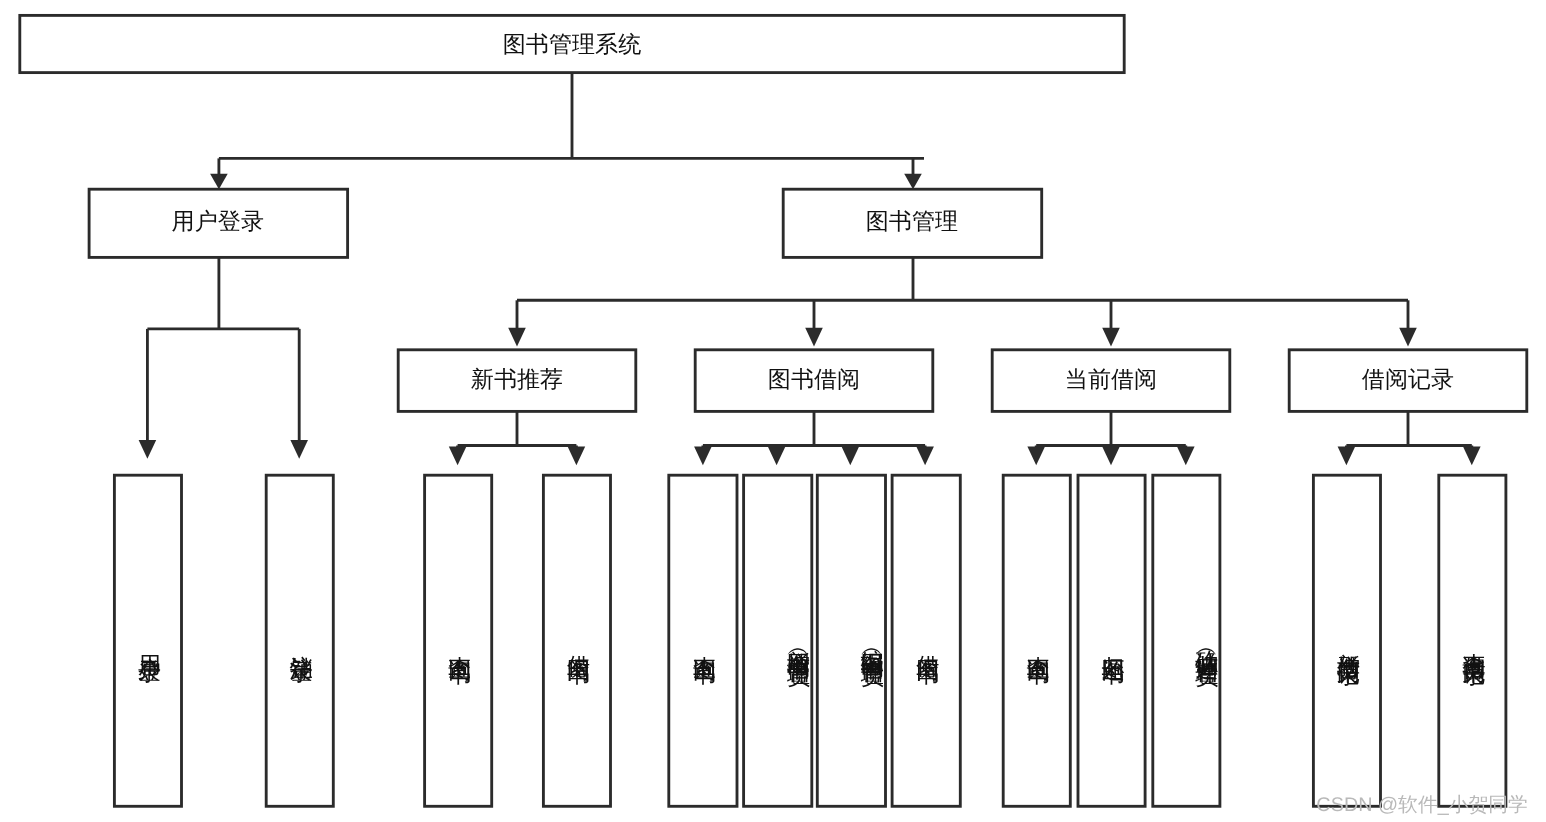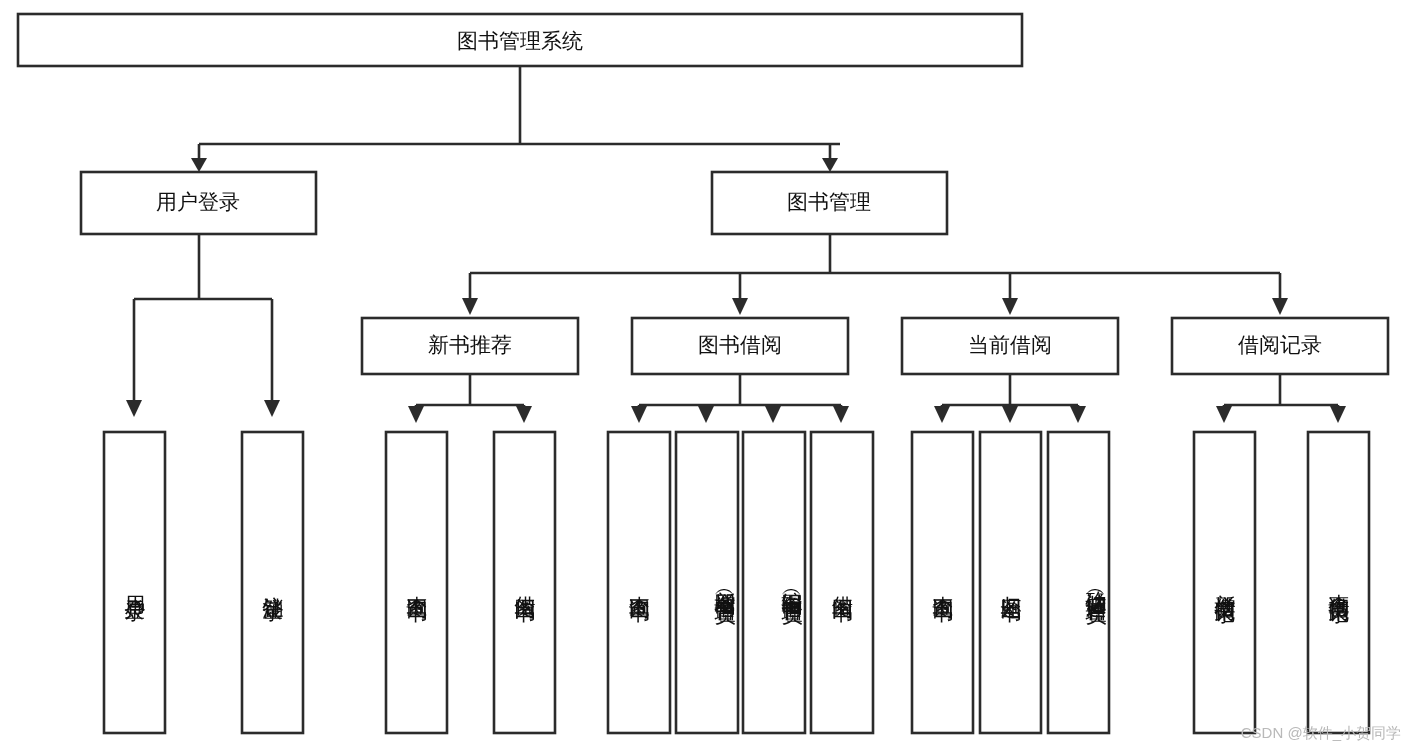--- a/index.html
+++ b/index.html
@@ -61,24 +61,24 @@
     align-items: flex-start;
     justify-content: center;
     white-space: nowrap;
     pointer-events: none;
   }
   .leaf-label.centered {
     align-items: center;
   }
   .watermark {
     position: absolute;
-    right: 4px;
+    right: 16px;
     bottom: 4px;
     font-family: "Liberation Sans", "DejaVu Sans", sans-serif;
-    font-size: 15px;
+    font-size: 18px;
     color: #b9b9b9;
     white-space: nowrap;
   }
 </style>
 </head>
 <body>
 
 <div id="diagram-root">
 
   <svg class="diagram" viewBox="0 0 1405 747" xmlns="http://www.w3.org/2000/svg">

